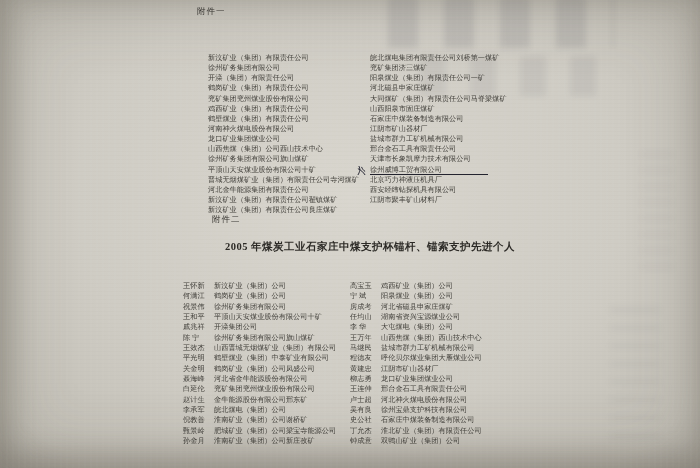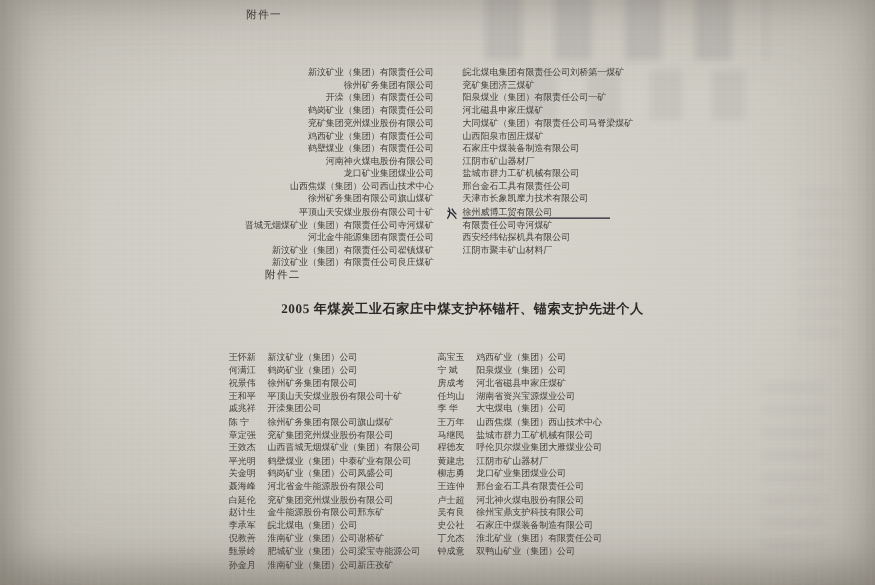--- a/index.html
+++ b/index.html
@@ -31,21 +31,21 @@
   #label1{left:197px;top:6px;}
   #label2{left:212px;top:214px;}
   .doc-title{position:absolute;font-weight:bold;color:#2c2a26;text-align:center;white-space:nowrap;letter-spacing:.5px;}
   #title1{left:0;width:700px;top:17px;font-size:11px;}
   #title2{left:40px;width:660px;top:240px;font-size:10.5px;}
 
   .list{position:absolute;}
   .row{white-space:nowrap;font-size:7.2px;color:#43413c;position:relative;}
   .a1 .row{line-height:10.15px;height:10.15px;}
   .a2 .row{line-height:10.35px;height:10.35px;}
-  #a1-left{left:196px;top:53px;text-align:right;}
+  #a1-left{left:208px;top:53px;}
   #a1-right{left:370px;top:53px;}
   #a2-left{left:183px;top:281px;}
   #a2-right{left:350px;top:281px;}
   .nm{display:inline-block;min-width:27px;margin-right:4px;}
   .row .mark{display:none;position:absolute;left:-13px;top:0;}
   .row.marked .mark{display:inline-block;}
   .row.marked .t{border-bottom:1px solid #23232e;padding-right:46px;}
 </style>
 </head>
 <body>
@@ -174,21 +174,21 @@
         <span class="t">天津市长象凯摩力技术有限公司</span>
       </div>
       <div class="row marked">
         <svg class="mark" viewBox="0 0 10 12" width="9" height="11">
           <path d="M2 1 C4 4 3 8 1 11 M1 4 C4 5 7 8 9 11 M5 2 C6 4 7 6 9 7" stroke="#252533" fill="none" stroke-width="1.1"></path>
         </svg>
         <span class="t">徐州威博工贸有限公司</span>
       </div>
       <div class="row">
         
-        <span class="t">有限责任公司寺河煤矿</span>
+        <span class="t">北京巧力神液压机具厂</span>
       </div>
       <div class="row">
         
         <span class="t">西安经纬钻探机具有限公司</span>
       </div>
       <div class="row">
         
         <span class="t">江阴市聚丰矿山材料厂</span>
       </div>
     </div>
@@ -210,23 +210,20 @@
       <div class="row">
         <span class="nm">王和平</span><span class="t">平顶山天安煤业股份有限公司十矿</span>
       </div>
       <div class="row">
         <span class="nm">戚兆祥</span><span class="t">开滦集团公司</span>
       </div>
       <div class="row">
         <span class="nm">陈 宁</span><span class="t">徐州矿务集团有限公司旗山煤矿</span>
       </div>
       <div class="row">
-        <span class="nm">章定强</span><span class="t">兖矿集团兖州煤业股份有限公司</span>
-      </div>
-      <div class="row">
         <span class="nm">王效杰</span><span class="t">山西晋城无烟煤矿业（集团）有限公司</span>
       </div>
       <div class="row">
         <span class="nm">平光明</span><span class="t">鹤壁煤业（集团）中泰矿业有限公司</span>
       </div>
       <div class="row">
         <span class="nm">关金明</span><span class="t">鹤岗矿业（集团）公司凤盛公司</span>
       </div>
       <div class="row">
         <span class="nm">聂海峰</span><span class="t">河北省金牛能源股份有限公司</span>

